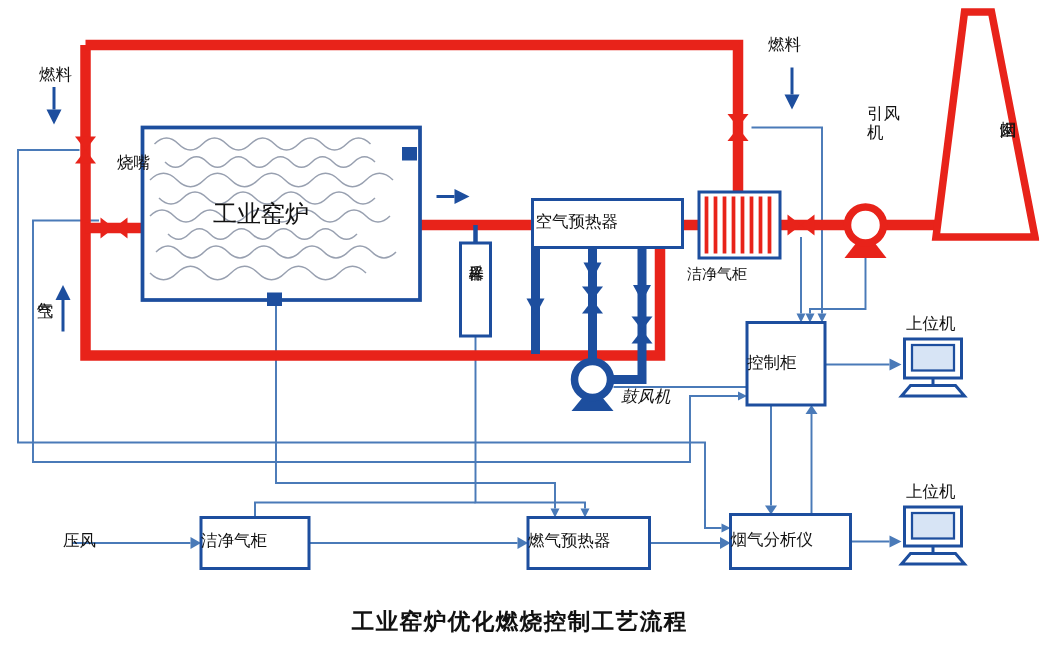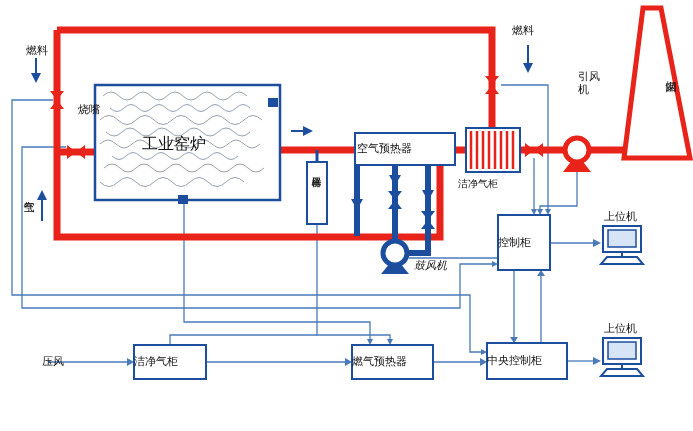--- a/index.html
+++ b/index.html
@@ -180,14 +180,15 @@
   <div class="lbl" style="left:458px;top:177px;width:72px;font-size:10px;">洁净气柜</div>
   <div class="lbl wrap" style="left:578px;top:70px;width:26px;">引风机</div>
   <div class="lbl vert" style="left:664px;top:72px;height:42px;">烟囱</div>
   <div class="lbl" style="left:414px;top:259px;width:40px;font-style:italic;">鼓风机</div>
   <div class="lbl" style="left:498px;top:236px;width:36px;">控制柜</div>
   <div class="lbl" style="left:604px;top:210px;width:38px;">上位机</div>
   <div class="lbl" style="left:604px;top:322px;width:38px;">上位机</div>
   <div class="lbl" style="left:22px;top:355px;width:28px;margin-left:20px;">压风</div>
   <div class="lbl" style="left:134px;top:355px;width:72px;">洁净气柜</div>
   <div class="lbl" style="left:352px;top:355px;width:81px;">燃气预热器</div>
-  <div class="lbl" style="left:487px;top:354px;width:80px;">中央控制柜</div>
+  <div class="lbl" style="left:487px;top:354px;width:80px;">烟气分析仪</div>
+  <div class="title">工业窑炉优化燃烧控制工艺流程</div>
 </div>
 
 </body></html>

